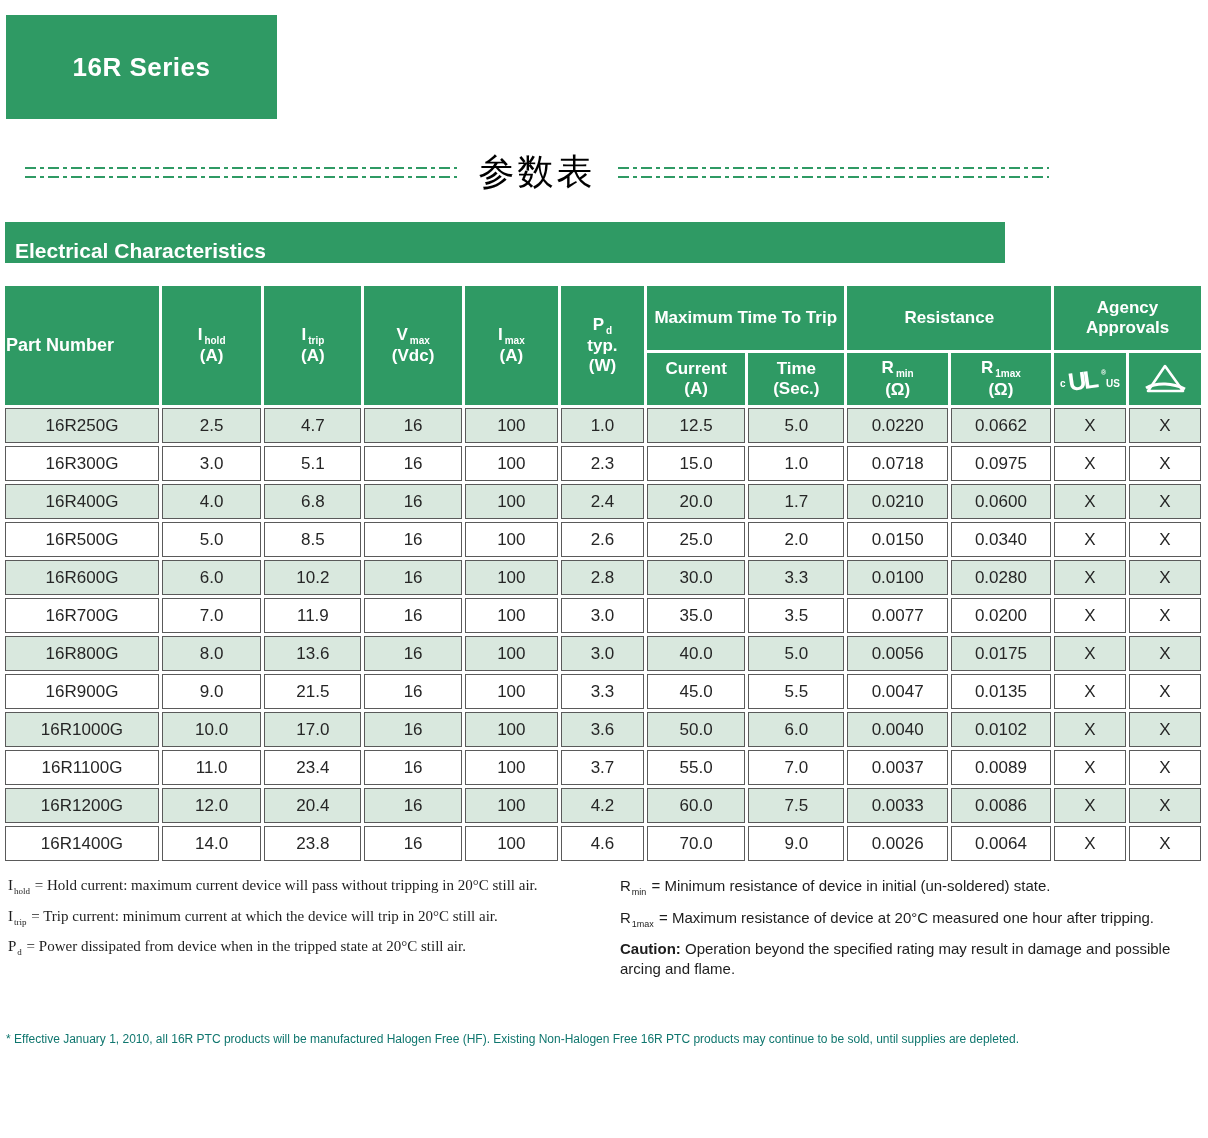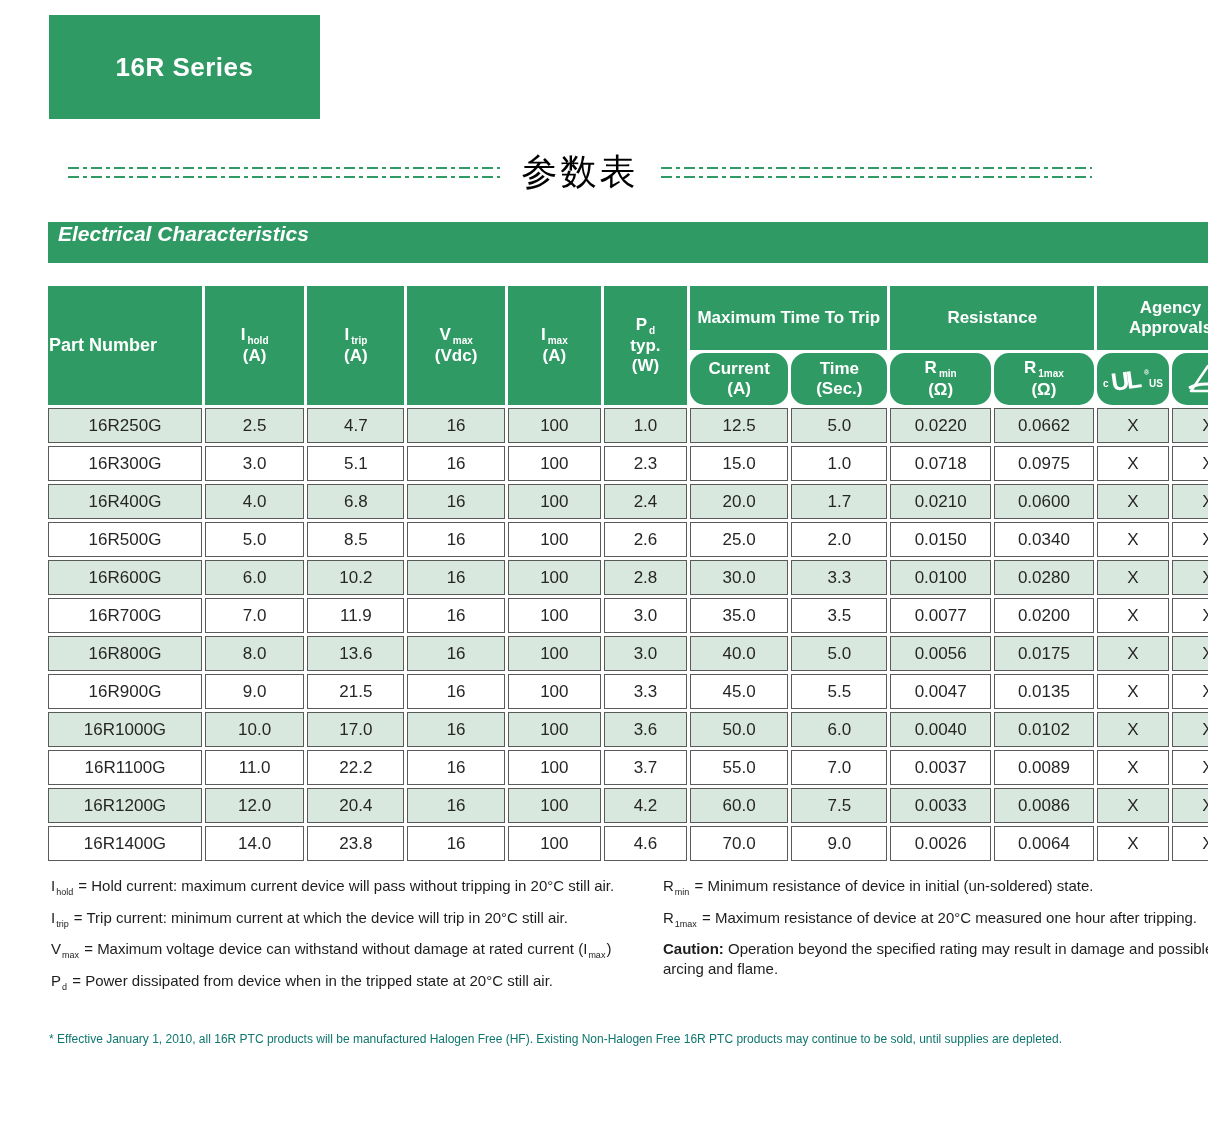--- a/index.html
+++ b/index.html
@@ -8,21 +8,21 @@
     --cellborder:#5A5A5A;
     --ink:#262626;
   }
   *{box-sizing:border-box;margin:0;padding:0;}
   html,body{background:#fff;}
   body{
     font-family:"Liberation Sans","DejaVu Sans",sans-serif;
     color:var(--ink);
     width:1208px;height:1138px;position:relative;overflow:hidden;
   }
-  .page{position:absolute;inset:0;margin-left:43px;}
+  .page{position:absolute;inset:0;}
 
   
   .series-badge{
     position:absolute;left:6px;top:15px;width:271px;height:104px;
     background:var(--green);display:flex;align-items:center;justify-content:center;
   }
   .series-badge span{color:#fff;font-weight:bold;font-size:26px;letter-spacing:0.5px;}
 
   
   .title-row{
@@ -34,49 +34,49 @@
     display:block;height:2px;
     background:repeating-linear-gradient(90deg,var(--green) 0 11px,transparent 11px 15px,var(--green) 15px 19px,transparent 19px 23px);
   }
   .cn-title{
     padding:0 22px;font-family:"DejaVu Serif","Liberation Serif",serif;
     font-size:36px;color:#000;letter-spacing:3px;white-space:nowrap;
   }
 
   
   .section-bar{
-    position:absolute;left:5px;top:222px;width:1198px;height:41px;
-    background:var(--green);display:flex;align-items:flex-start;font-style:italic;
+    position:absolute;left:5px;top:222px;width:1000px;height:41px;
+    background:var(--green);display:flex;align-items:flex-end;
   }
   .section-bar span{color:#fff;font-weight:bold;font-size:21px;padding-left:10px;}
 
   
   table{
     position:absolute;left:2px;top:283px;width:1202px;
     border-collapse:separate;border-spacing:3px;table-layout:fixed;
   }
   th{background:var(--green);color:#fff;font-weight:bold;font-size:17px;line-height:1.18;
      text-align:center;vertical-align:middle;padding:2px;}
   th.part{ text-align:left;padding-left:1px;font-size:18px;}
   th.grp{height:64px;}
-  th.subh{height:52px;border-radius:15px;}
+  th.subh{height:52px;}
   td{
     border:1px solid var(--cellborder);background:#fff;height:35px;
     text-align:center;font-size:17px;color:var(--ink);padding:1px 2px;
   }
   tr.tint td{background:var(--tint);}
   .hsub{font-size:10px;vertical-align:-4px;padding-left:2px;font-weight:bold;}
   .hline{display:block;}
 
   
   .logo-cell svg{display:block;margin:0 auto;}
 
   
   .footnotes{position:absolute;left:8px;top:876px;width:1192px;display:flex;}
-  .fn-col-left{width:612px;}
+  .fn-col-left{width:612px;font-family:Liberation Serif, serif;}
   .fn-col-right{width:580px;}
   .fn-line{font-size:15px;color:#1d1d1d;margin-bottom:9px;line-height:1.3;}
   .fsub{font-size:9px;vertical-align:-4px;padding:0 1px;}
 
   .bottom-note{
     position:absolute;left:6px;top:1032px;width:1198px;
     font-size:12px;color:#0f766e;
   }
 </style>
 </head>
@@ -303,21 +303,21 @@
           <td>50.0</td>
           <td>6.0</td>
           <td>0.0040</td>
           <td>0.0102</td>
           <td>X</td>
           <td>X</td>
         </tr>
         <tr>
           <td>16R1100G</td>
           <td>11.0</td>
-          <td>22.2</td>
+          <td>23.4</td>
           <td>16</td>
           <td>100</td>
           <td>3.7</td>
           <td>55.0</td>
           <td>7.0</td>
           <td>0.0037</td>
           <td>0.0089</td>
           <td>X</td>
           <td>X</td>
         </tr>
@@ -349,21 +349,20 @@
           <td>X</td>
           <td>X</td>
         </tr>
       </tbody>
   </table>
 
   <div class="footnotes">
     <div class="fn-col-left">
         <div class="fn-line">I<span class="fsub">hold</span> = Hold current: maximum current device will pass without tripping in 20°C still air.</div>
         <div class="fn-line">I<span class="fsub">trip</span> = Trip current: minimum current at which the device will trip in 20°C still air.</div>
-        <div class="fn-line">V<span class="fsub">max</span> = Maximum voltage device can withstand without damage at rated current (I<span class="fsub">max</span>)</div>
         <div class="fn-line">P<span class="fsub">d</span> = Power dissipated from device when in the tripped state at 20°C still air.</div>
       </div>
     <div class="fn-col-right">
         <div class="fn-line">R<span class="fsub">min</span> = Minimum resistance of device in initial (un-soldered) state.</div>
         <div class="fn-line">R<span class="fsub">1max</span> = Maximum resistance of device at 20°C measured one hour after tripping.</div>
         <div class="fn-line"><b>Caution:</b> Operation beyond the specified rating may result in damage and possible arcing and flame.</div>
       </div>
   </div>
 
   <div class="bottom-note">* Effective January 1, 2010, all 16R PTC products will be manufactured Halogen Free (HF). Existing Non-Halogen Free 16R PTC products may continue to be sold, until supplies are depleted.</div>

